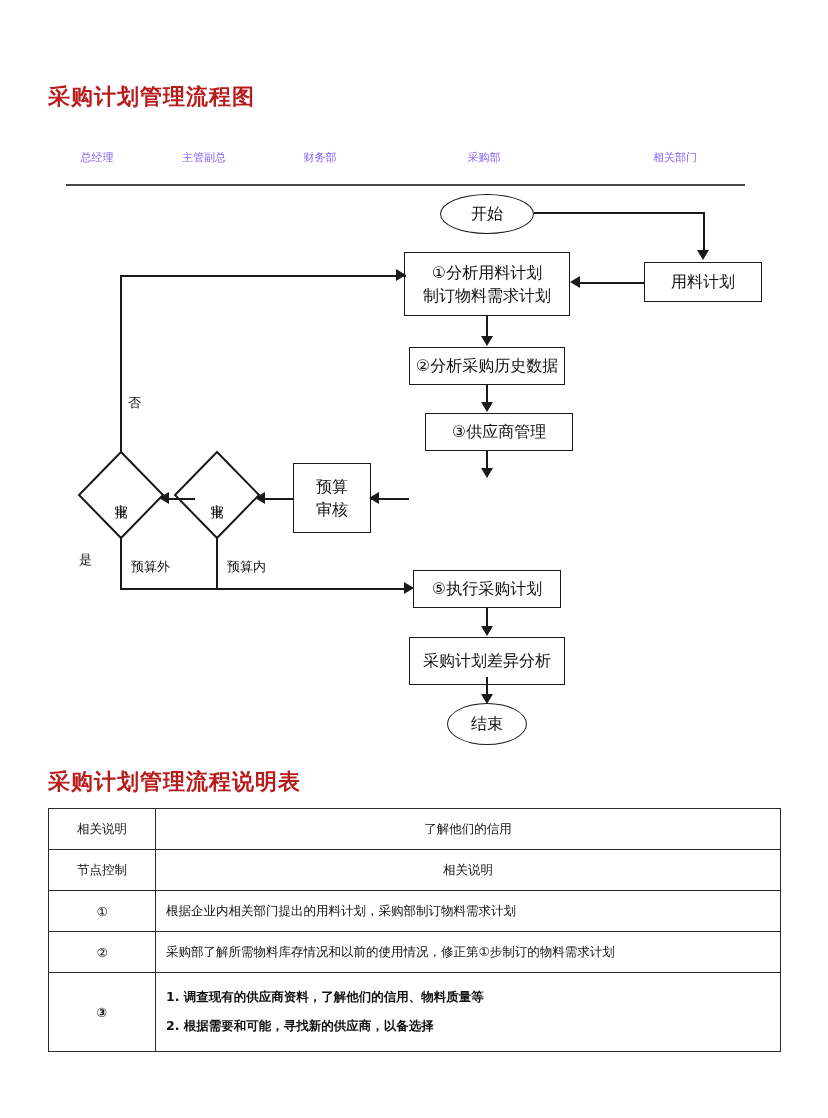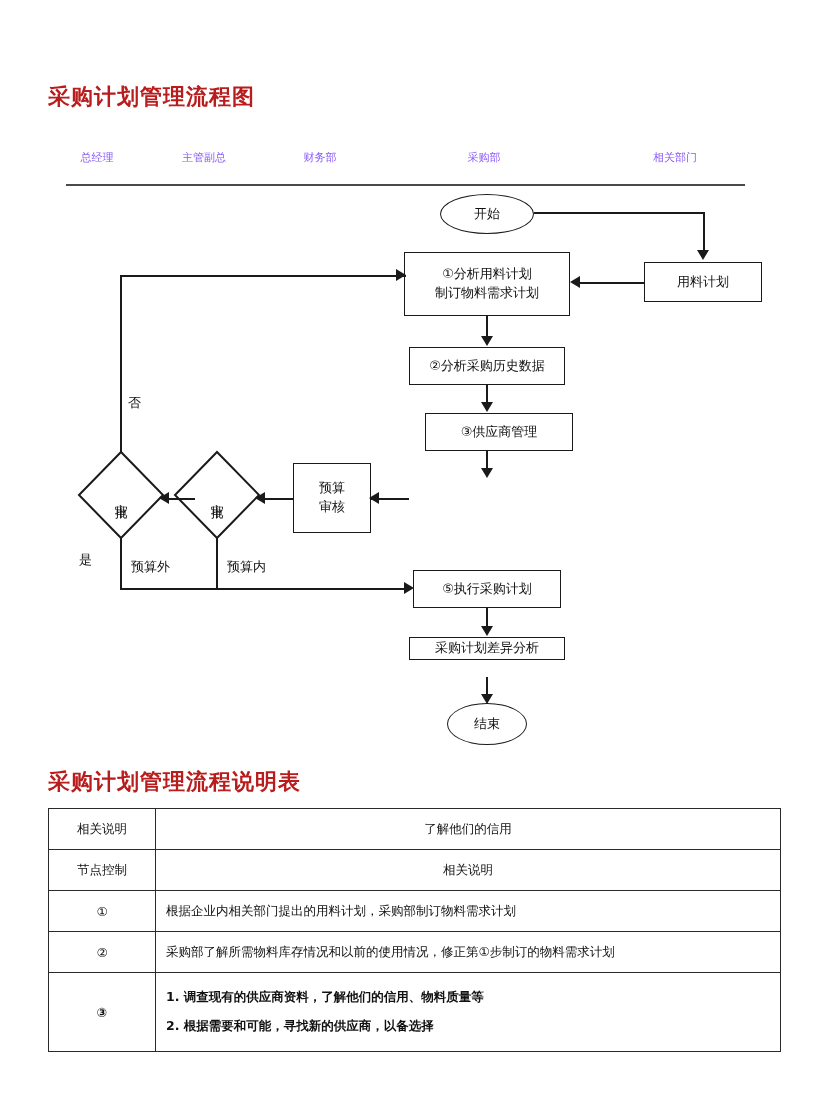--- a/index.html
+++ b/index.html
@@ -51,21 +51,21 @@
 
   
   .node {
     position: absolute;
     box-sizing: border-box;
     display: flex;
     flex-direction: column;
     align-items: center;
     justify-content: center;
     text-align: right;
-    font-size: 13px;
+    font-size: 16px;
     line-height: 1.45;
     color: #111;
     background: #fff;
     white-space: nowrap;
   }
   .box {
     border: 1.6px solid #1a1a1a;
   }
   .ellipse {
     border: 1.6px solid #1a1a1a;
@@ -202,21 +202,21 @@
     <svg class="diamond-shape" viewBox="0 0 88 90" preserveAspectRatio="none">
       <polygon points="44,2 86,45 44,88 2,45" fill="#ffffff" stroke="#1a1a1a" stroke-width="2"></polygon>
     </svg>
     <div class="diamond-text">审批</div>
   </div>
 
   <div class="node box" style="left:413px; top:570px; width:148px; height:38px;">
     <span>⑤执行采购计划</span>
   </div>
 
-  <div class="node box" style="left:409px; top:637px; width:156px; height:23px;">
+  <div class="node box" style="left:409px; top:637px; width:156px; height:48px;">
     <span>采购计划差异分析</span>
   </div>
 
   <div class="node ellipse" style="left:447px; top:703px; width:80px; height:42px;">
     <span>结束</span>
   </div>
 
   <div class="ln ln-h" style="left:534px; top:212px; width:170px;"></div>
   <div class="ln ln-v" style="left:703px; top:212px; height:40px;"></div>
   <div class="arrow arrow-down" style="left:697px; top:250px;"></div>

